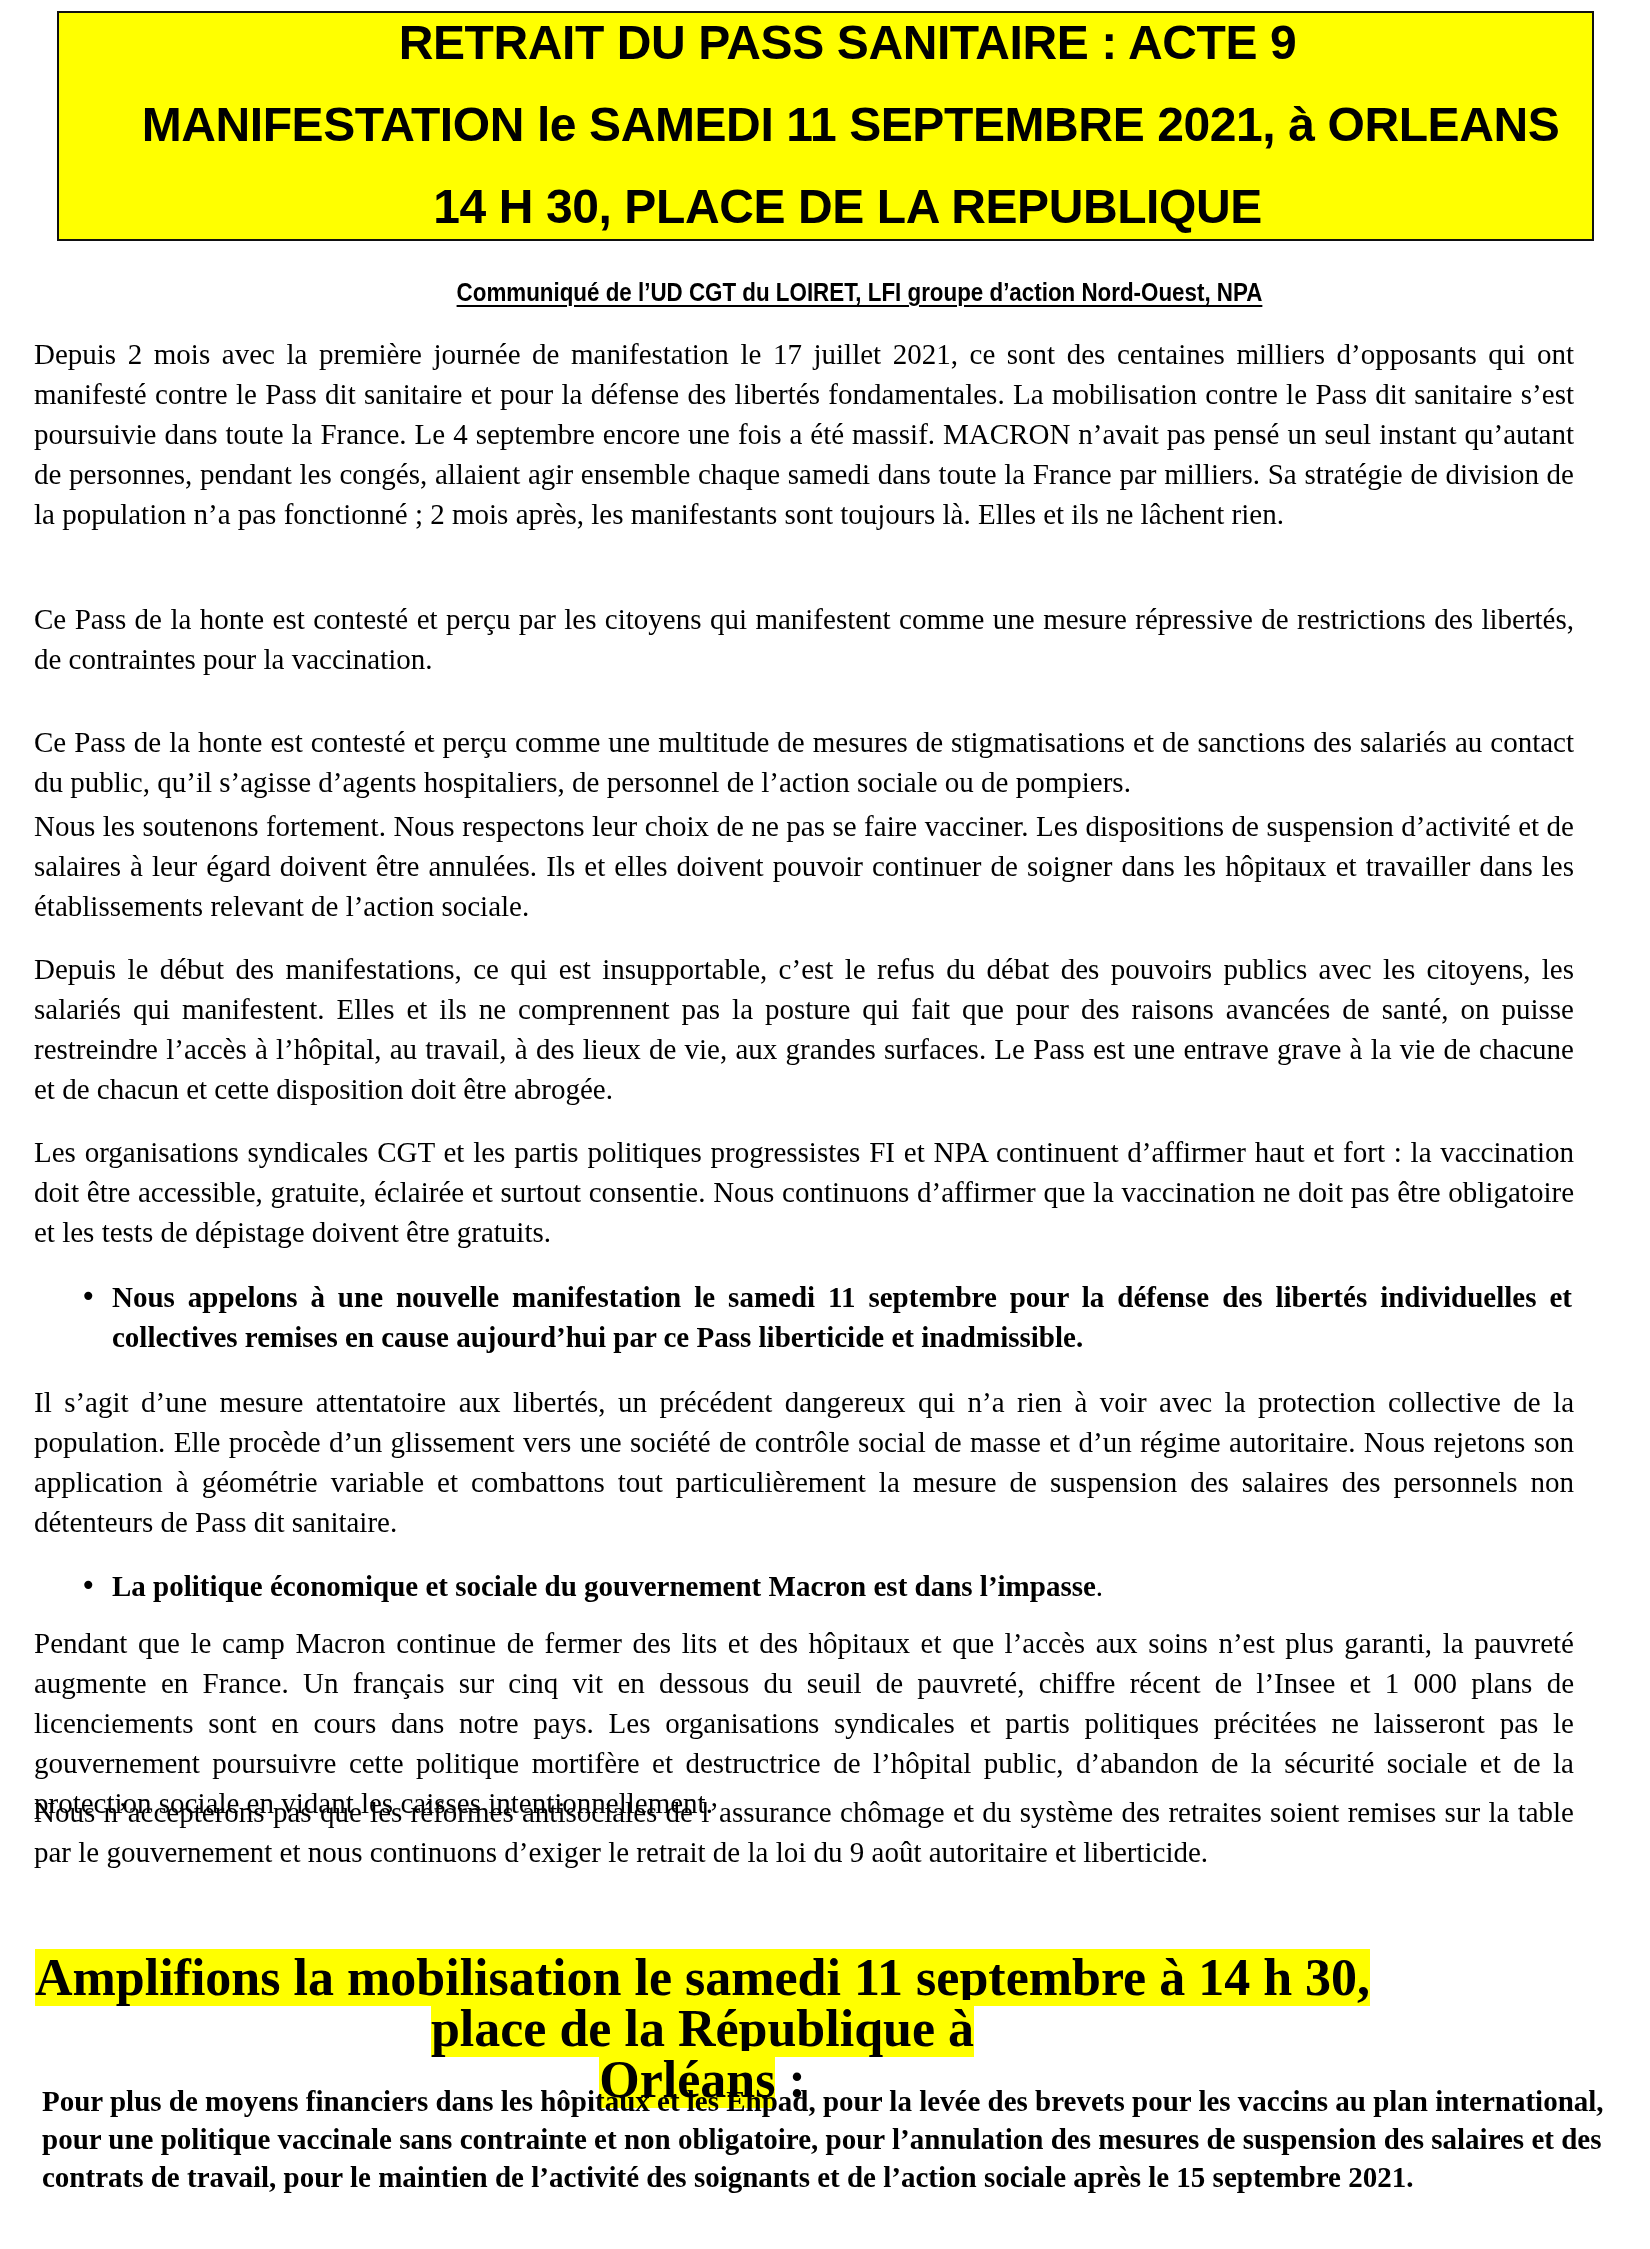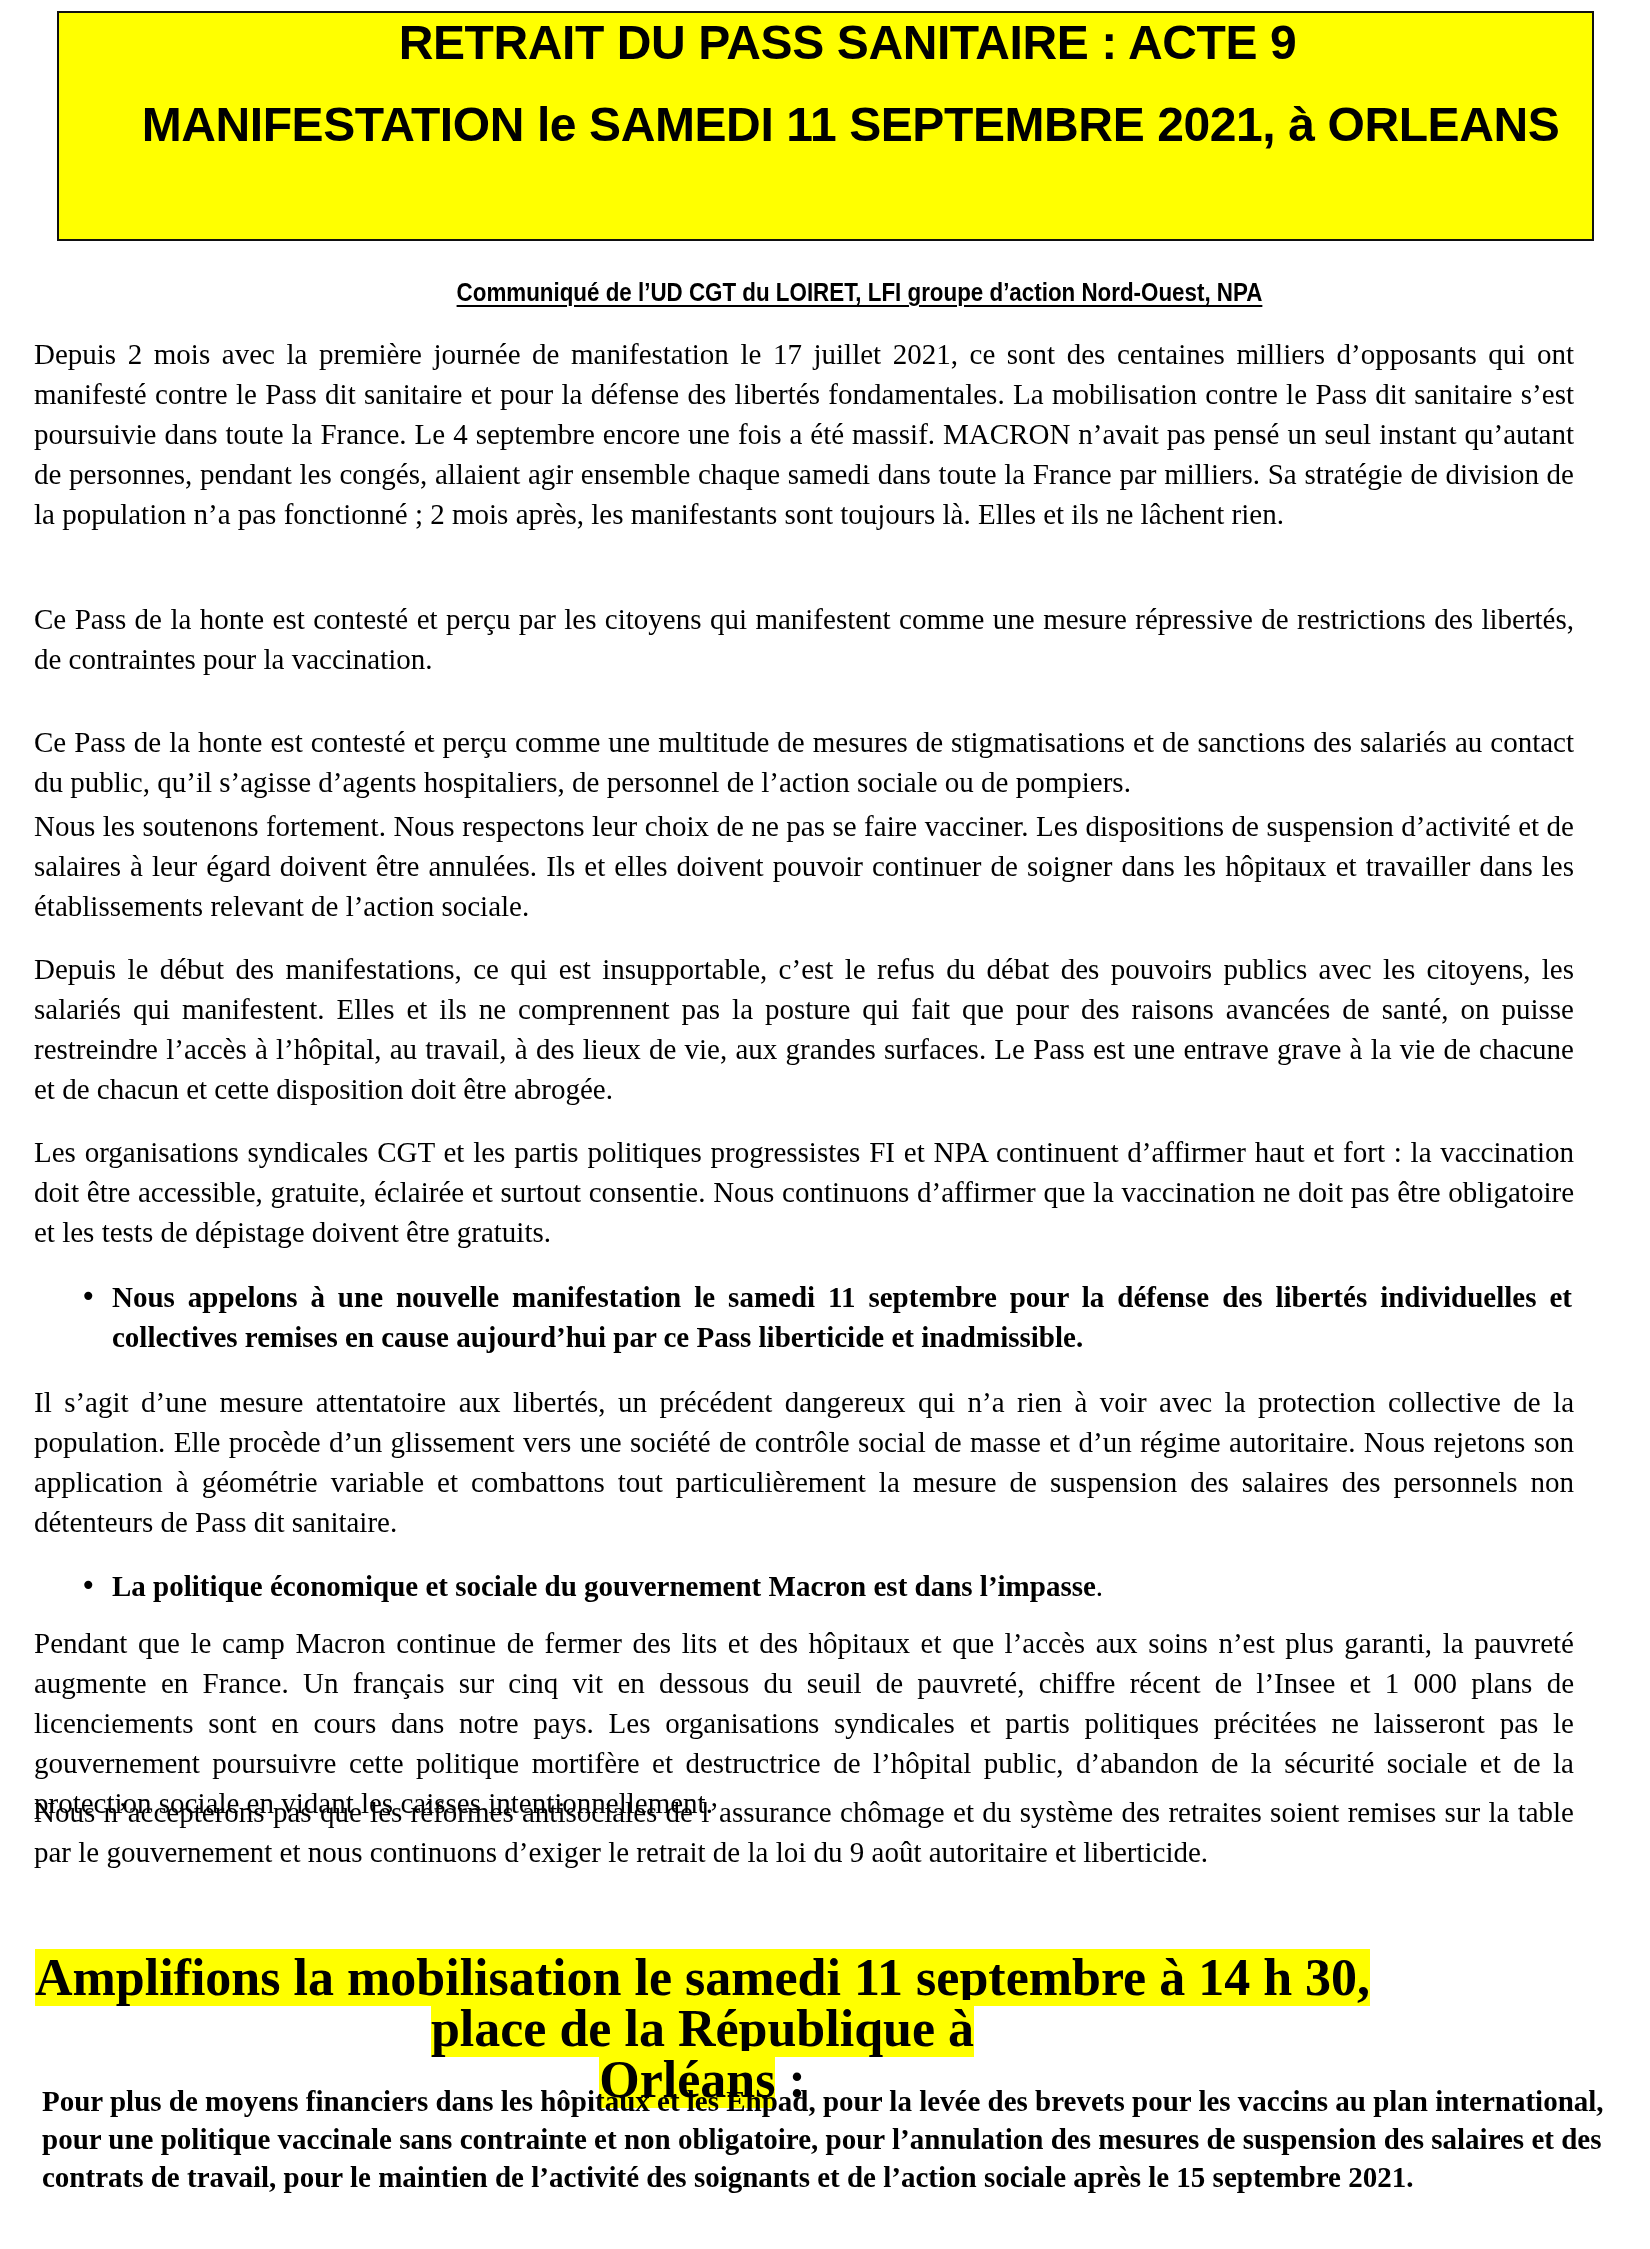--- a/index.html
+++ b/index.html
@@ -119,20 +119,21 @@
       line-height: 38px;
       margin: 0;
     }
   </style>
 </head>
 <body>
 
 <div class="title-box">
   <div class="title-line l1">RETRAIT DU PASS SANITAIRE : ACTE 9</div>
   <div class="title-line l2">MANIFESTATION le SAMEDI 11 SEPTEMBRE 2021, à ORLEANS</div>
+  <div class="title-line l3">14 H 30, PLACE DE LA REPUBLIQUE</div>
 </div>
 
 <div class="subtitle">
   <span>Communiqué de l’UD CGT du LOIRET, LFI groupe d’action Nord-Ouest, NPA</span>
 </div>
 
 <p class="body-text" style="top:332px">Depuis 2 mois avec la première journée de manifestation le 17 juillet 2021, ce sont des centaines milliers d’opposants qui ont manifesté contre le Pass dit sanitaire et pour la défense des libertés fondamentales. La mobilisation contre le Pass dit sanitaire s’est poursuivie dans toute la France. Le 4 septembre encore une fois a été massif.  MACRON n’avait pas pensé un seul instant qu’autant de personnes, pendant les congés, allaient agir ensemble chaque samedi dans toute la France par milliers. Sa stratégie de division de la population n’a pas fonctionné ; 2 mois après, les manifestants sont toujours là. Elles et ils ne lâchent rien.</p>
 <p class="body-text" style="top:597px">Ce Pass de la honte est contesté et perçu par les citoyens qui manifestent comme une mesure répressive de restrictions des libertés, de contraintes pour la vaccination.</p>
 <p class="body-text" style="top:720px">Ce Pass de la honte est contesté et perçu comme une multitude de mesures de stigmatisations et de sanctions des salariés au contact du public, qu’il s’agisse d’agents hospitaliers, de personnel de l’action sociale ou de pompiers.</p>
 <p class="body-text" style="top:804px">Nous les soutenons fortement. Nous respectons leur choix de ne pas se faire vacciner. Les dispositions de suspension d’activité et de salaires à leur égard doivent être annulées. Ils et elles doivent pouvoir continuer de soigner dans les hôpitaux et travailler dans les établissements relevant de l’action sociale.</p>

